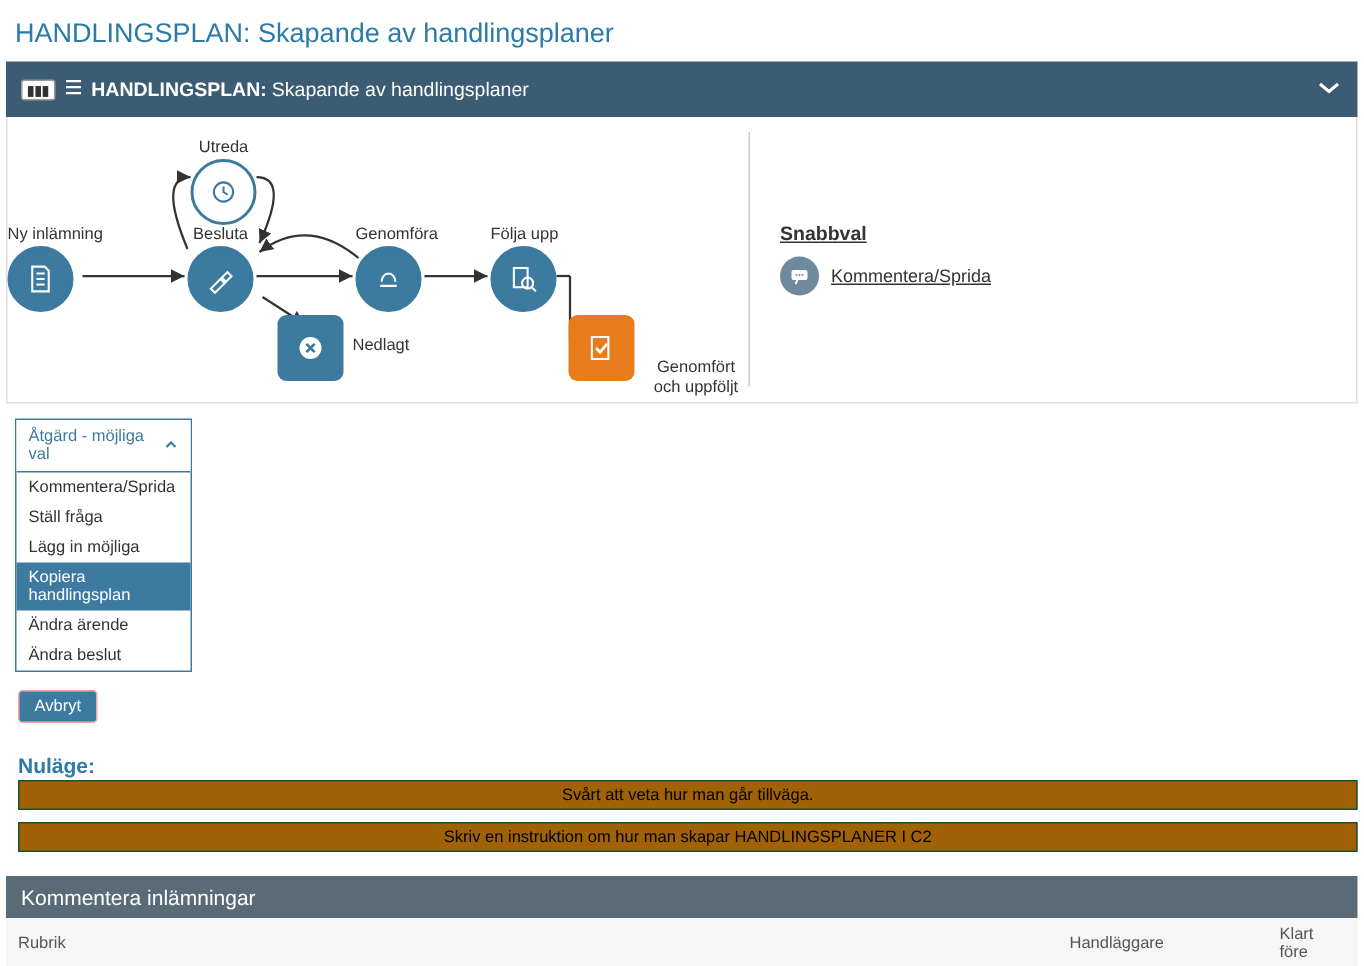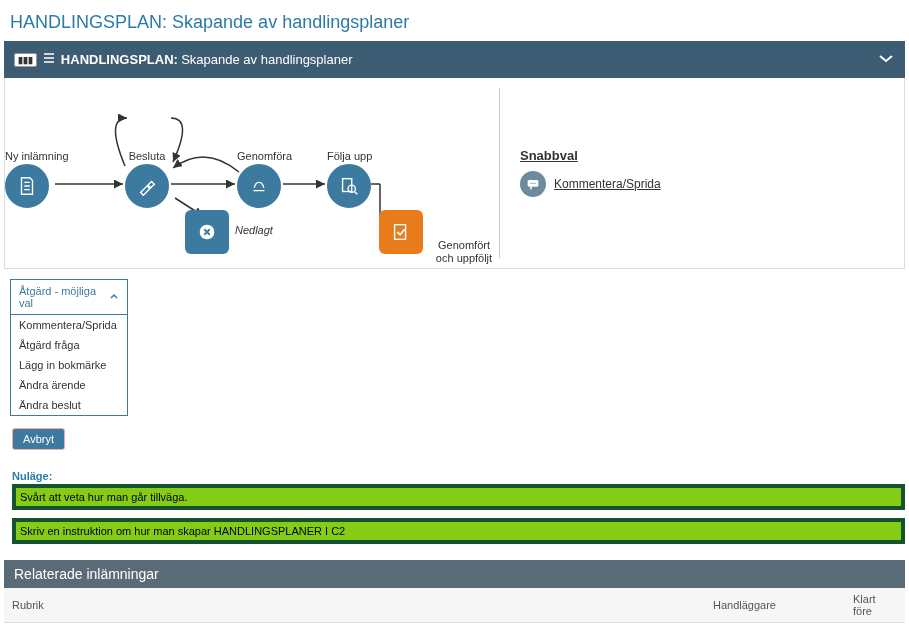--- a/index.html
+++ b/index.html
@@ -74,24 +74,24 @@
   .action-item { padding: 4px 8px; font-size: 11px; cursor: pointer; color: #333; }
   .action-item.selected { background: #3C7AA0; color: #fff; }
   
   .btn-cancel {
     background: #3C7AA0; color: #fff; border: 1px solid #fca5a5;
     padding: 4px 10px; font-size: 11px; border-radius: 3px;
     margin: 12px 0 12px 12px; cursor: pointer;
   }
   
   .info-row { margin: 4px 4px 0 4px; }
-  .info-label { color: #2B7BA6; font-size: 11px; font-weight: bold; padding: 4px 8px 0 8px; }
+  .info-label { color: #2B7BA6; font-size: 14px; font-weight: bold; padding: 4px 8px 0 8px; }
   .info-input {
     width: calc(100% - 8px); margin: 2px 0 2px 8px; padding: 3px 4px;
-    border: 4px solid #14532d; font-size: 11px; background: #84cc16;
+    border: 1px solid #14532d; font-size: 11px; background: #a16207; text-align: center;
   }
   
   .rel-header {
     background: #5A6B78; color: #fff; padding: 6px 10px;
     margin: 14px 4px 0 4px; font-size: 14px;
   }
   .rel-table { width: calc(100% - 8px); margin: 0 4px; border-collapse: collapse; }
   .rel-table th {
     text-align: left; font-size: 11px; font-weight: normal; color: #555;
     padding: 5px 8px; border-bottom: 1px solid #ddd; background: #f6f6f6;
@@ -159,20 +159,29 @@
 
     <div class="wf-node" style="left:0px; top:62px;">
       <div class="wf-label">Ny inlämning</div>
       <div class="wf-circle">
         <svg width="22" height="22" viewBox="0 0 24 24">
             <path d="M6 3h9l3 3v15H6z M9 8h6M9 12h6M9 16h6" stroke="#fff" stroke-width="1.5" fill="none"></path>
           </svg>
       </div>
     </div>
 
+    <div class="wf-node" style="left:122px; top:4px;">
+      <div class="wf-label">Utreda</div>
+      <div class="wf-circle outline">
+        <svg width="22" height="22" viewBox="0 0 24 24">
+            <circle cx="12" cy="12" r="7" stroke="#3C7AA0" stroke-width="1.5" fill="none"></circle>
+            <path d="M12 8v4l3 2" stroke="#3C7AA0" stroke-width="1.5" fill="none"></path>
+          </svg>
+      </div>
+    </div>
 
     <div class="wf-node" style="left:232px; top:62px;">
       <div class="wf-label">Genomföra</div>
       <div class="wf-circle">
         <svg width="22" height="22" viewBox="0 0 24 24">
             <path d="M7 14c0-3 2-6 5-6s5 3 5 6M6 17h12" stroke="#fff" stroke-width="1.5" fill="none"></path>
           </svg>
       </div>
     </div>
 
@@ -196,21 +205,21 @@
       </div>
     </div>
 
     <div class="wf-node" style="left:180px; top:122px;">
       <div class="wf-square">
         <svg width="22" height="22" viewBox="0 0 24 24">
             <circle cx="12" cy="12" r="8" fill="#fff"></circle>
             <path d="M9 9l6 6M15 9l-6 6" stroke="#3C7AA0" stroke-width="2"></path>
           </svg>
       </div>
-      <span class="wf-label-side" style="left:50px; top:14px;font-style:italic;">Nedlagt</span>
+      <span class="wf-label-side" style="left:50px; top:14px;">Nedlagt</span>
     </div>
 
     <div class="wf-node" style="left:374px; top:122px;">
       <div class="wf-square orange">
         <svg width="22" height="22" viewBox="0 0 24 24">
             <rect x="5" y="4" width="12" height="16" stroke="#fff" stroke-width="1.5" fill="none"></rect>
             <path d="M8 12l3 3 5-6" stroke="#fff" stroke-width="2" fill="none"></path>
           </svg>
       </div>
       <span class="wf-label-side" style="left:50px; top:8px; width:70px; white-space:normal; line-height:1.2;margin-top:21px;">Genomfört och uppföljt</span>
@@ -238,38 +247,39 @@
   <div class="action-header">
     <span>Åtgärd - möjliga val</span>
     <span>
       <svg width="10" height="10" viewBox="0 0 10 10">
           <path d="M2 7l3-3 3 3" stroke="#3C7AA0" stroke-width="1.5" fill="none"></path>
         </svg>
     </span>
   </div>
   <div class="action-list">
     <div class="action-item">Kommentera/Sprida</div>
-    <div class="action-item">Åtgärd fråga</div>
-    <div class="action-item">Lägg in bokmärke</div>
+    <div class="action-item">Ställ fråga</div>
+    <div class="action-item">Lägg in möjliga</div>
+    <div class="action-item selected">Kopiera handlingsplan</div>
     <div class="action-item">Ändra ärende</div>
     <div class="action-item">Ändra beslut</div>
   </div>
 </div>
 
 <button class="btn-cancel">Avbryt</button>
 
 <div class="info-row">
   <div class="info-label">Nuläge:</div>
   <input class="info-input" type="text" value="Svårt att veta hur man går tillväga." style="">
 </div>
 <div class="info-row">
   <input class="info-input" type="text" value="Skriv en instruktion om hur man skapar HANDLINGSPLANER I C2" style="">
 </div>
 
-<div class="rel-header">Relaterade inlämningar</div>
+<div class="rel-header">Kommentera inlämningar</div>
 <table class="rel-table">
   <thead>
     <tr>
       <th>Rubrik</th>
       <th style="width:140px">Handläggare</th>
       <th style="width:60px">Klart före</th>
     </tr>
   </thead>
 
 </table>

